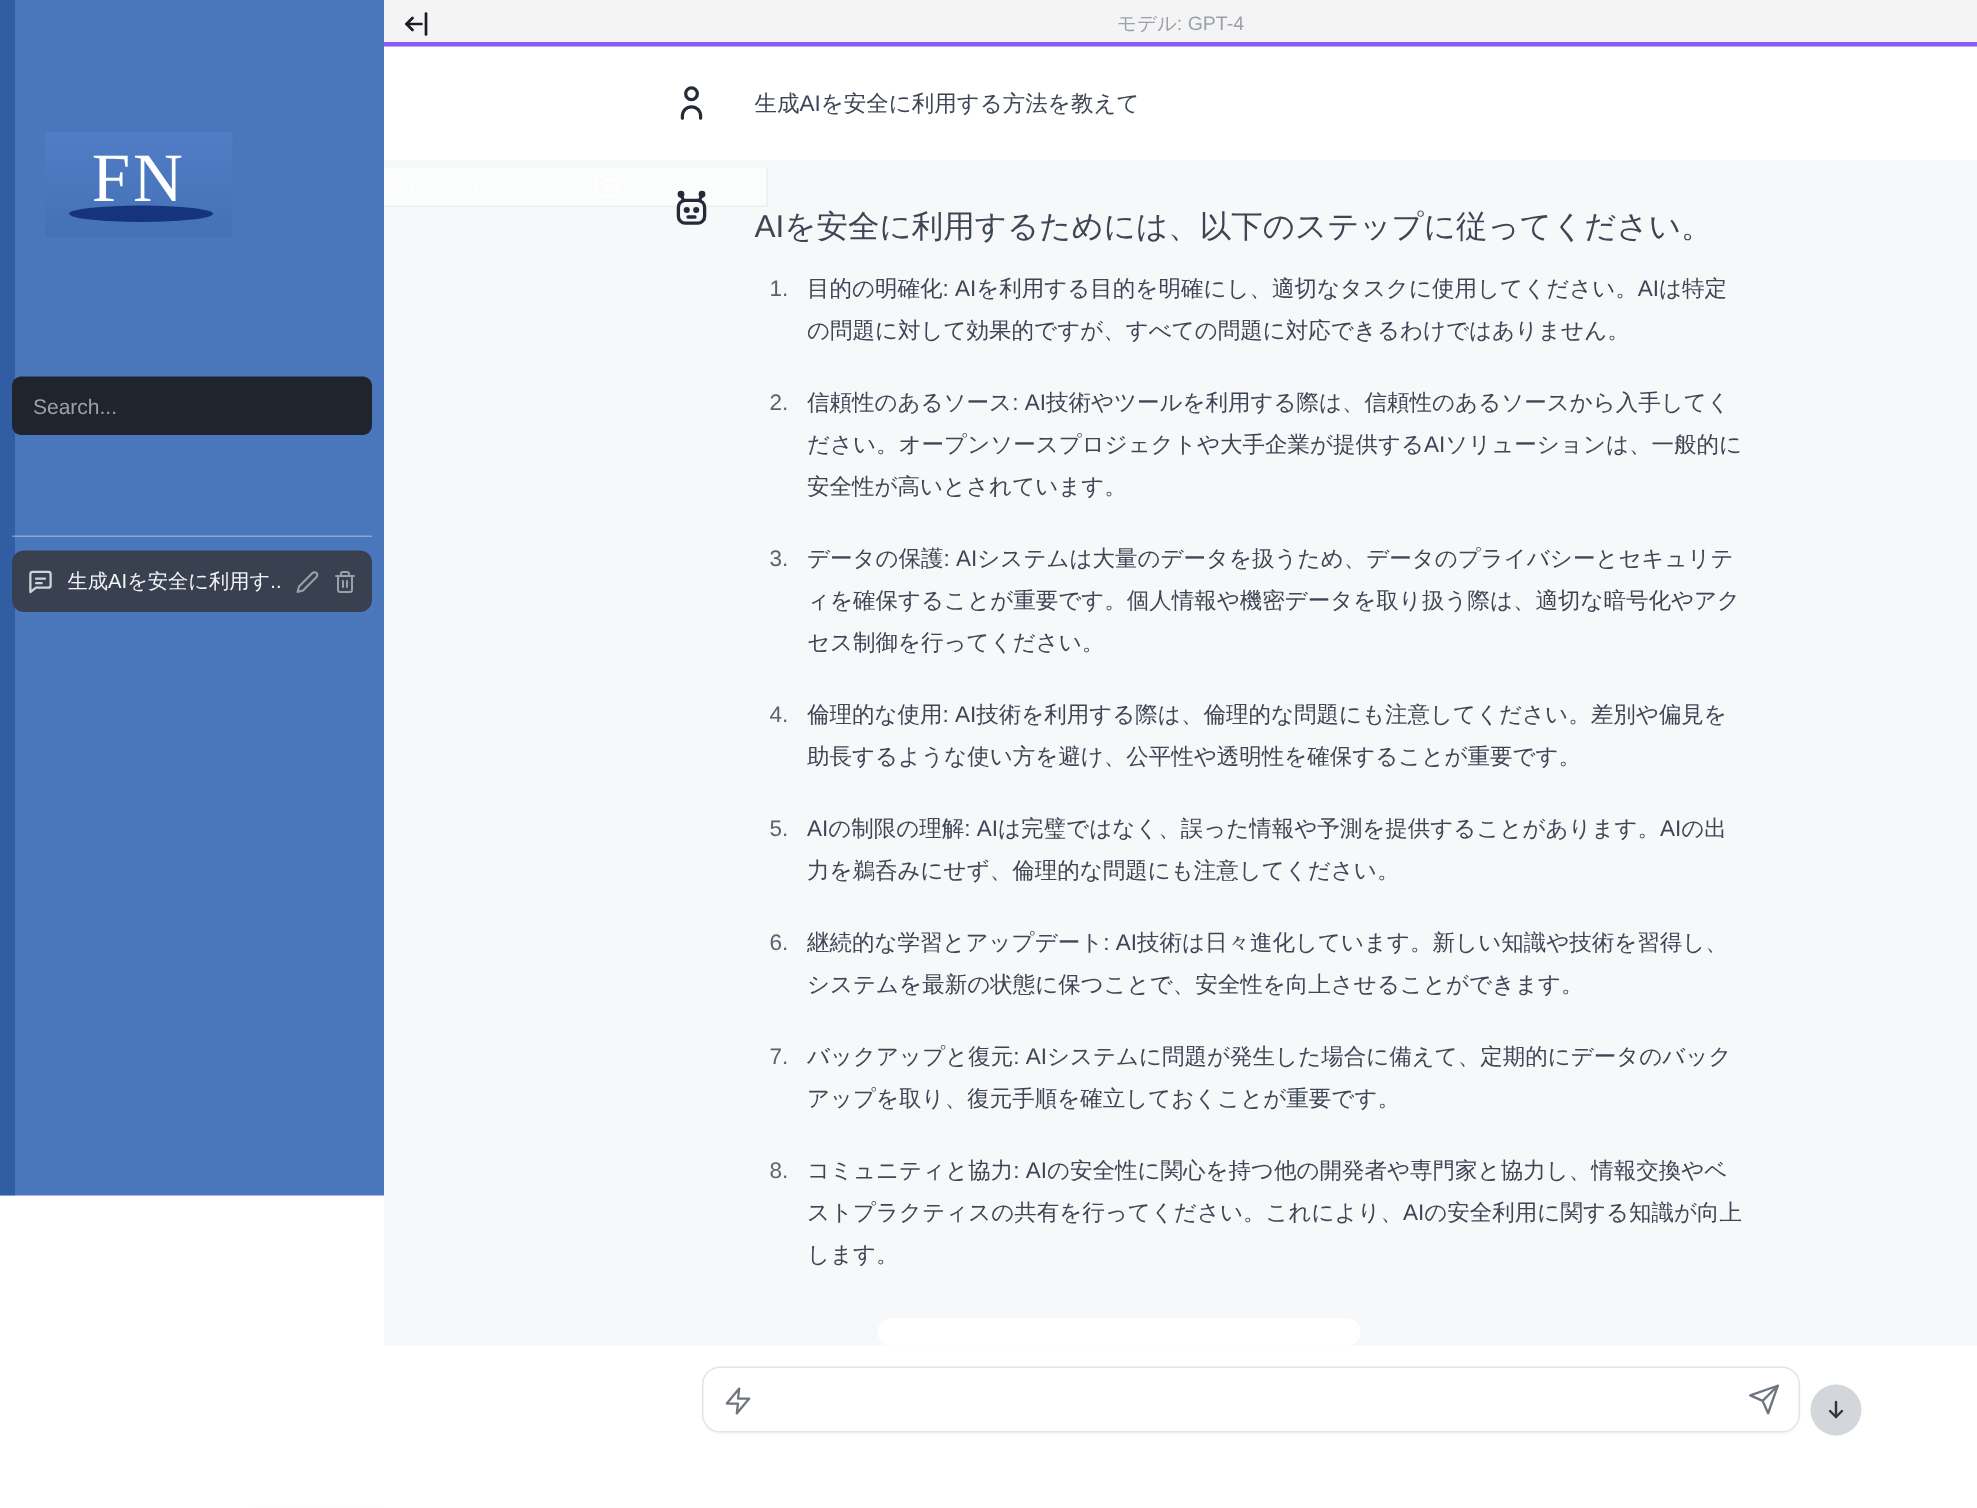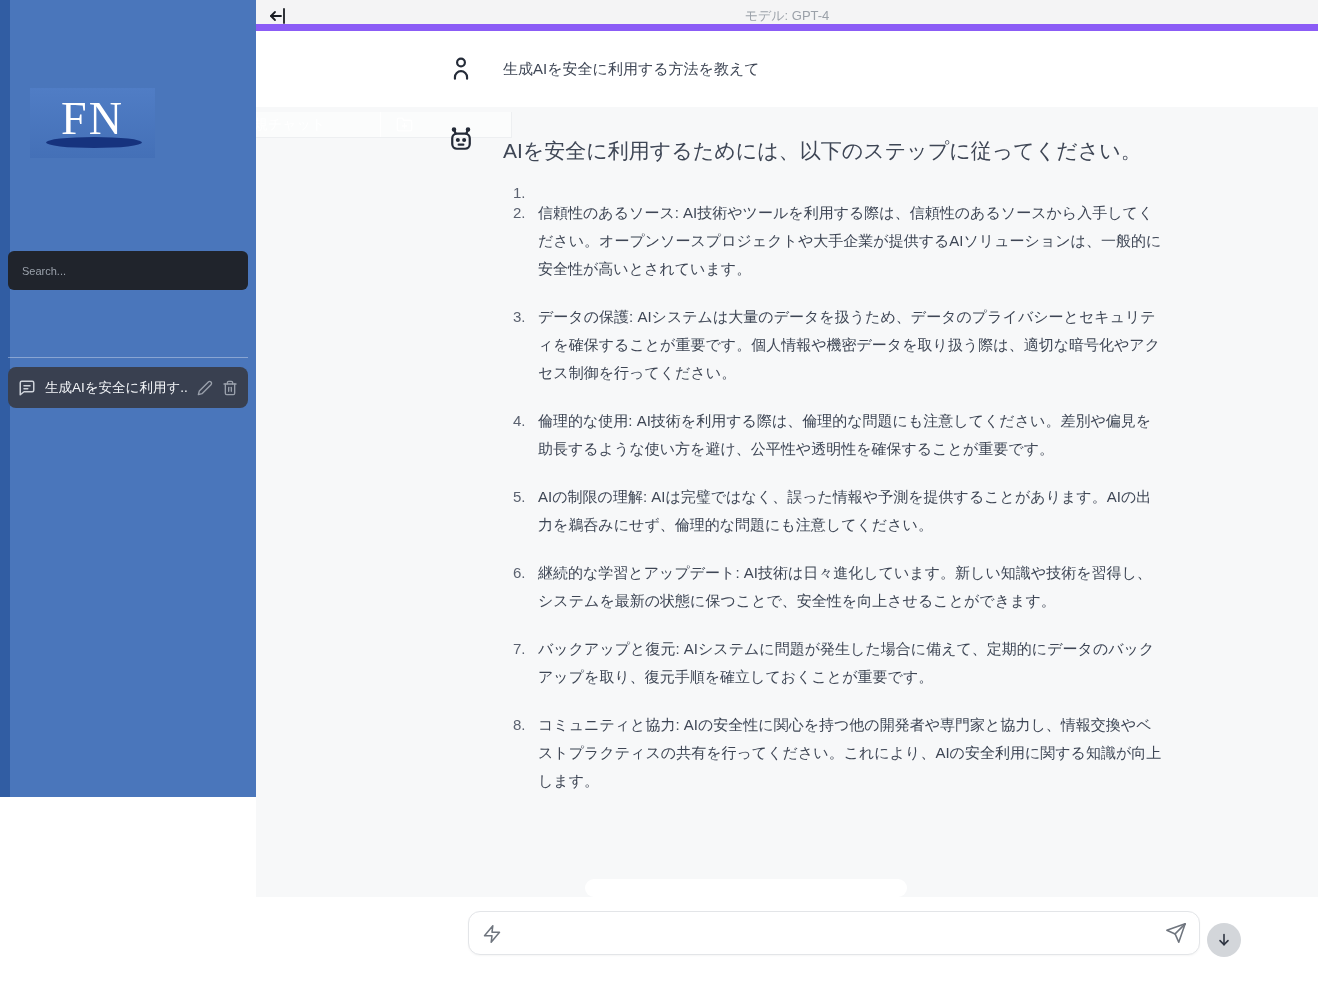--- a/index.html
+++ b/index.html
@@ -15,21 +15,21 @@
   .logo-box { position:absolute; left:30px; top:88px; width:125px; height:70px;
     background:linear-gradient(#507dc5,#4470b7); display:flex; align-items:center;
     justify-content:center; }
   .logo-text { font-family:"Liberation Serif","DejaVu Serif",serif; font-size:46px;
     color:#ffffff; letter-spacing:2px; line-height:1; position:relative; z-index:2;
     padding-bottom:8px; }
   .logo-swoosh { position:absolute; left:16px; bottom:10px; width:96px; height:11px;
     background:#16337e; border-radius:50%; z-index:1; }
   .search-wrap { position:absolute; left:8px; top:251px; width:240px; height:39px; }
   .search-wrap input { width:100%; height:100%; background:#20242c; border:none;
-    border-radius:6px; color:#e5e7eb; font-size:11px; padding:0 14px; outline:none;
+    border-radius:6px; color:#e5e7eb; font-size:14px; padding:0 14px; outline:none;
     font-family:inherit; }
   .search-wrap input::placeholder { color:#9aa1ab; }
   .sb-divider { position:absolute; left:8px; right:8px; height:1px;
     background:rgba(255,255,255,0.35); }
   .d1 { top:357px; } .d2 { top:864px; }
   .convo-item { position:absolute; left:8px; top:367px; width:240px; height:41px;
     background:#394050; border-radius:8px; display:flex; align-items:center;
     padding:0 10px; gap:9px; cursor:pointer; }
   .convo-title { flex:1; color:#f3f5f8; font-size:13.5px; white-space:nowrap;
     overflow:hidden; }
@@ -38,21 +38,21 @@
   .convo-item .action { color:#9aa0ab; cursor:pointer; }
   .sb-footer-item { position:absolute; left:8px; width:240px; height:36px;
     display:flex; align-items:center; gap:18px; padding-left:10px; color:#ffffff;
     font-size:14px; cursor:pointer; }
   .f1 { top:874px; } .f2 { top:920px; } .f3 { top:966px; }
   .sb-footer-item .icon { color:#e8ecf3; }
 
   
   .main { position:relative; flex:1; height:1005px; background:#ffffff; }
   .topbar { position:absolute; left:0; right:0; top:0; height:31px;
-    background:#f4f4f5; border-bottom:7px solid #8b5cf6; }
+    background:#f4f4f5; border-bottom:3px solid #8b5cf6; }
   .collapse-btn { position:absolute; left:10px; top:4px; width:24px; height:24px;
     color:#1a1d23; cursor:pointer; display:flex; align-items:center;
     justify-content:center; }
   .model-label { position:absolute; left:0; right:0; top:7px; text-align:center;
     color:#9ba1a9; font-size:13px; }
 
   .user-row { position:absolute; left:0; right:0; top:32px; height:75px;
     background:#ffffff;text-align:right; }
   .user-avatar { position:absolute; left:192px; top:22px; color:#242b38; }
   .user-text { position:absolute; left:247px; top:28px; font-size:15px;
@@ -217,21 +217,21 @@
           <circle cx="18" cy="3" r="1"></circle>
         <rect x="4.5" y="6.5" width="15" height="13" rx="4"></rect>
         <circle cx="9.3" cy="12" r="0.8" fill="currentColor"></circle>
         <circle cx="14.7" cy="12" r="0.8" fill="currentColor"></circle>
         <path d="M10 16h4"></path>
       </svg>
     </span>
     <div class="ai-intro">AIを安全に利用するためには、以下のステップに従ってください。</div>
 
     <ol class="steps">
-      <li><span class="num">1.</span></li>
+      <li><span class="num">1.</span><span>目的の明確化: AIを利用する目的を明確にし、適切なタスクに使用してください。AIは特定の問題に対して効果的ですが、すべての問題に対応できるわけではありません。</span></li>
       <li><span class="num">2.</span><span>信頼性のあるソース: AI技術やツールを利用する際は、信頼性のあるソースから入手してください。オープンソースプロジェクトや大手企業が提供するAIソリューションは、一般的に安全性が高いとされています。</span></li>
       <li><span class="num">3.</span><span>データの保護: AIシステムは大量のデータを扱うため、データのプライバシーとセキュリティを確保することが重要です。個人情報や機密データを取り扱う際は、適切な暗号化やアクセス制御を行ってください。</span></li>
       <li><span class="num">4.</span><span>倫理的な使用: AI技術を利用する際は、倫理的な問題にも注意してください。差別や偏見を助長するような使い方を避け、公平性や透明性を確保することが重要です。</span></li>
       <li><span class="num">5.</span><span>AIの制限の理解: AIは完璧ではなく、誤った情報や予測を提供することがあります。AIの出力を鵜呑みにせず、倫理的な問題にも注意してください。</span></li>
       <li><span class="num">6.</span><span>継続的な学習とアップデート: AI技術は日々進化しています。新しい知識や技術を習得し、システムを最新の状態に保つことで、安全性を向上させることができます。</span></li>
       <li><span class="num">7.</span><span>バックアップと復元: AIシステムに問題が発生した場合に備えて、定期的にデータのバックアップを取り、復元手順を確立しておくことが重要です。</span></li>
       <li><span class="num">8.</span><span>コミュニティと協力: AIの安全性に関心を持つ他の開発者や専門家と協力し、情報交換やベストプラクティスの共有を行ってください。これにより、AIの安全利用に関する知識が向上します。</span></li>
     </ol>
   </div>
 

